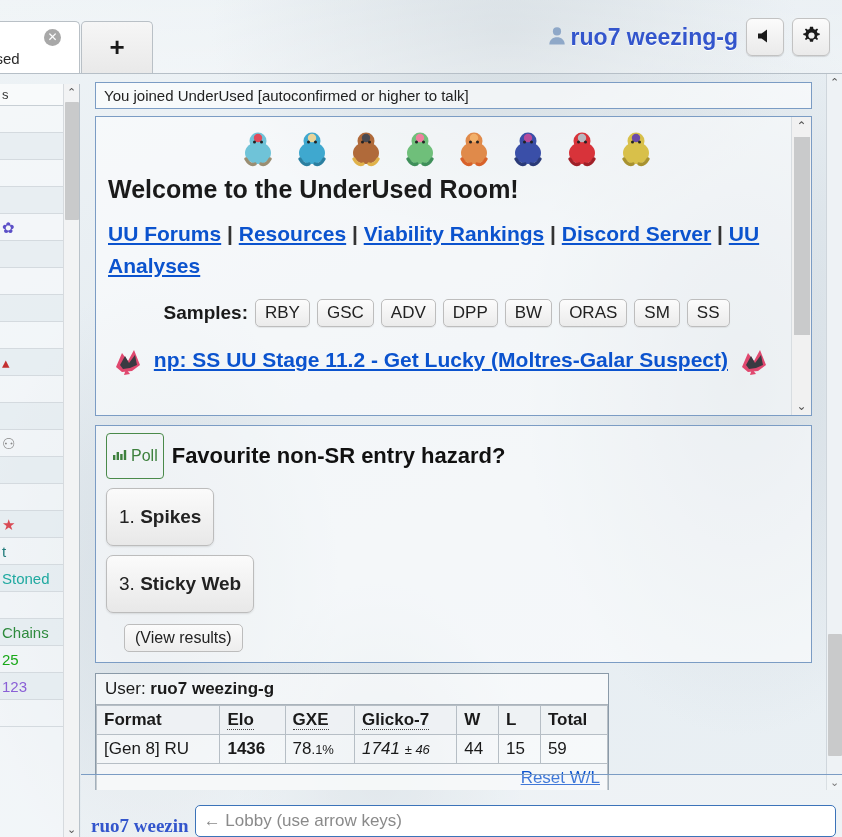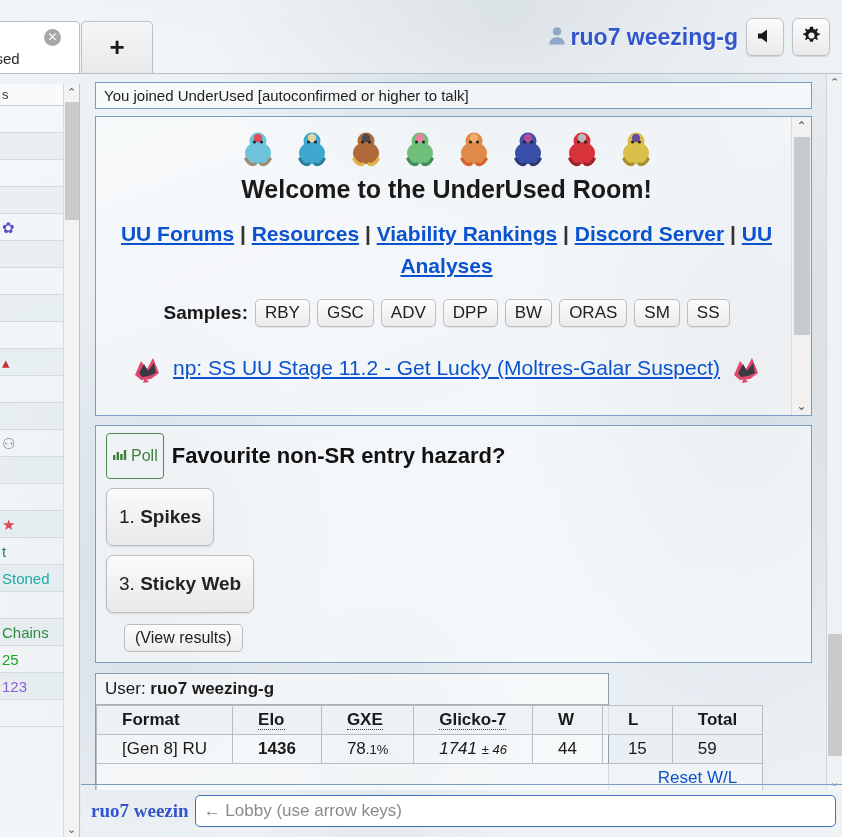--- a/index.html
+++ b/index.html
@@ -154,21 +154,21 @@
   .infobox {
     position: relative;
     background: rgba(255,255,255,0.55);
     border: 1px solid #7b9cc4;
     height: 300px;
     overflow: hidden;
     margin-bottom: 9px;
   }
   .infobox-inner {
     padding: 8px 26px 8px 12px;
-    text-align: center;
+    text-align: left;
   }
   .sprite-row {
     display: flex; justify-content: center; align-items: flex-end;
     gap: 10px; height: 46px; margin-bottom: 2px;
   }
   .sprite { width: 44px; height: 44px; }
   .welcome-title {
     font-size: 25px; font-weight: bold; color: #1a1a1a;
     margin: 4px 0 14px 0;
   }
@@ -185,22 +185,22 @@
   }
   .samples-label { font-size: 19px; font-weight: bold; color: #1a1a1a; }
   .sample-btn {
     background: linear-gradient(to bottom, #fcfcfc, #ebebeb);
     border: 1px solid #bdbdbd; border-radius: 5px;
     padding: 3px 9px; font-size: 17px; color: #222;
     cursor: pointer;
     box-shadow: 0 1px 1px rgba(0,0,0,0.07);
   }
   .announce-row {
-    margin-top: 22px;
-    font-size: 21px; font-weight: normal; line-height: 1.55;
+    margin-top: 14px;
+    font-size: 21px; font-weight: bold; line-height: 1.55;
   }
   .announce-row a { color: #0b53ce; text-decoration: underline; }
   .mini-sprite { width: 40px; height: 40px; vertical-align: middle; }
 
   .ib-scrollbar {
     position: absolute; right: 0; top: 0; width: 20px; height: 100%;
     background: #f1f1f1; border-left: 1px solid #d8dde1;
   }
   .ib-scrollbar .sb-arrow {
     height: 18px; text-align: center; line-height: 18px;
@@ -255,21 +255,21 @@
     width: 514px;
   }
   .rank-userline {
     padding: 5px 9px; font-size: 17px; color: #1a1a1a;
     border-bottom: 1px solid #aab3bb;
   }
   .rank-userline b { font-weight: bold; }
   table.ranktable { border-collapse: collapse; width: 100%; }
   table.ranktable th, table.ranktable td {
     border: 1px solid #b6bec5;
-    padding: 4px 25px;
+    padding: 4px 7px;
     font-size: 17px; color: #1a1a1a;
     text-align: left;
     white-space: nowrap;
   }
   table.ranktable th {
     background: rgba(236,240,243,0.8); font-weight: bold;
   }
   table.ranktable th.dotted span {
     border-bottom: 1px dotted #444; cursor: help;
   }
@@ -280,24 +280,24 @@
   tr.reset-row td {
     text-align: right; border: 1px solid #b6bec5;
     background: rgba(243,246,248,0.7);
   }
   tr.reset-row a {
     color: #0b53ce; text-decoration: underline; font-size: 17px; cursor: pointer;
   }
 
   
   #chatbox {
-    position: absolute; left: 0; bottom: 0; width: 761px; height: 53px;
+    position: absolute; left: 0; bottom: 0; width: 761px; height: 63px;
     border-top: 1px solid #7b9cc4;
     background: rgba(255,255,255,0.22);
-    display: flex; align-items: center; padding: 0 6px 0 10px;
+    display: flex; align-items: flex-end; padding: 0 6px 0 10px;
   }
   #chat-username {
     font-family: "Liberation Serif", serif;
     font-size: 19px; font-weight: bold; color: #3355cc;
     white-space: nowrap; overflow: hidden;
     max-width: 110px; cursor: pointer;
   }
   #chat-input {
     flex: 1; height: 32px; margin-left: 6px;
     border: 1px solid #3b73b9; border-radius: 5px;

